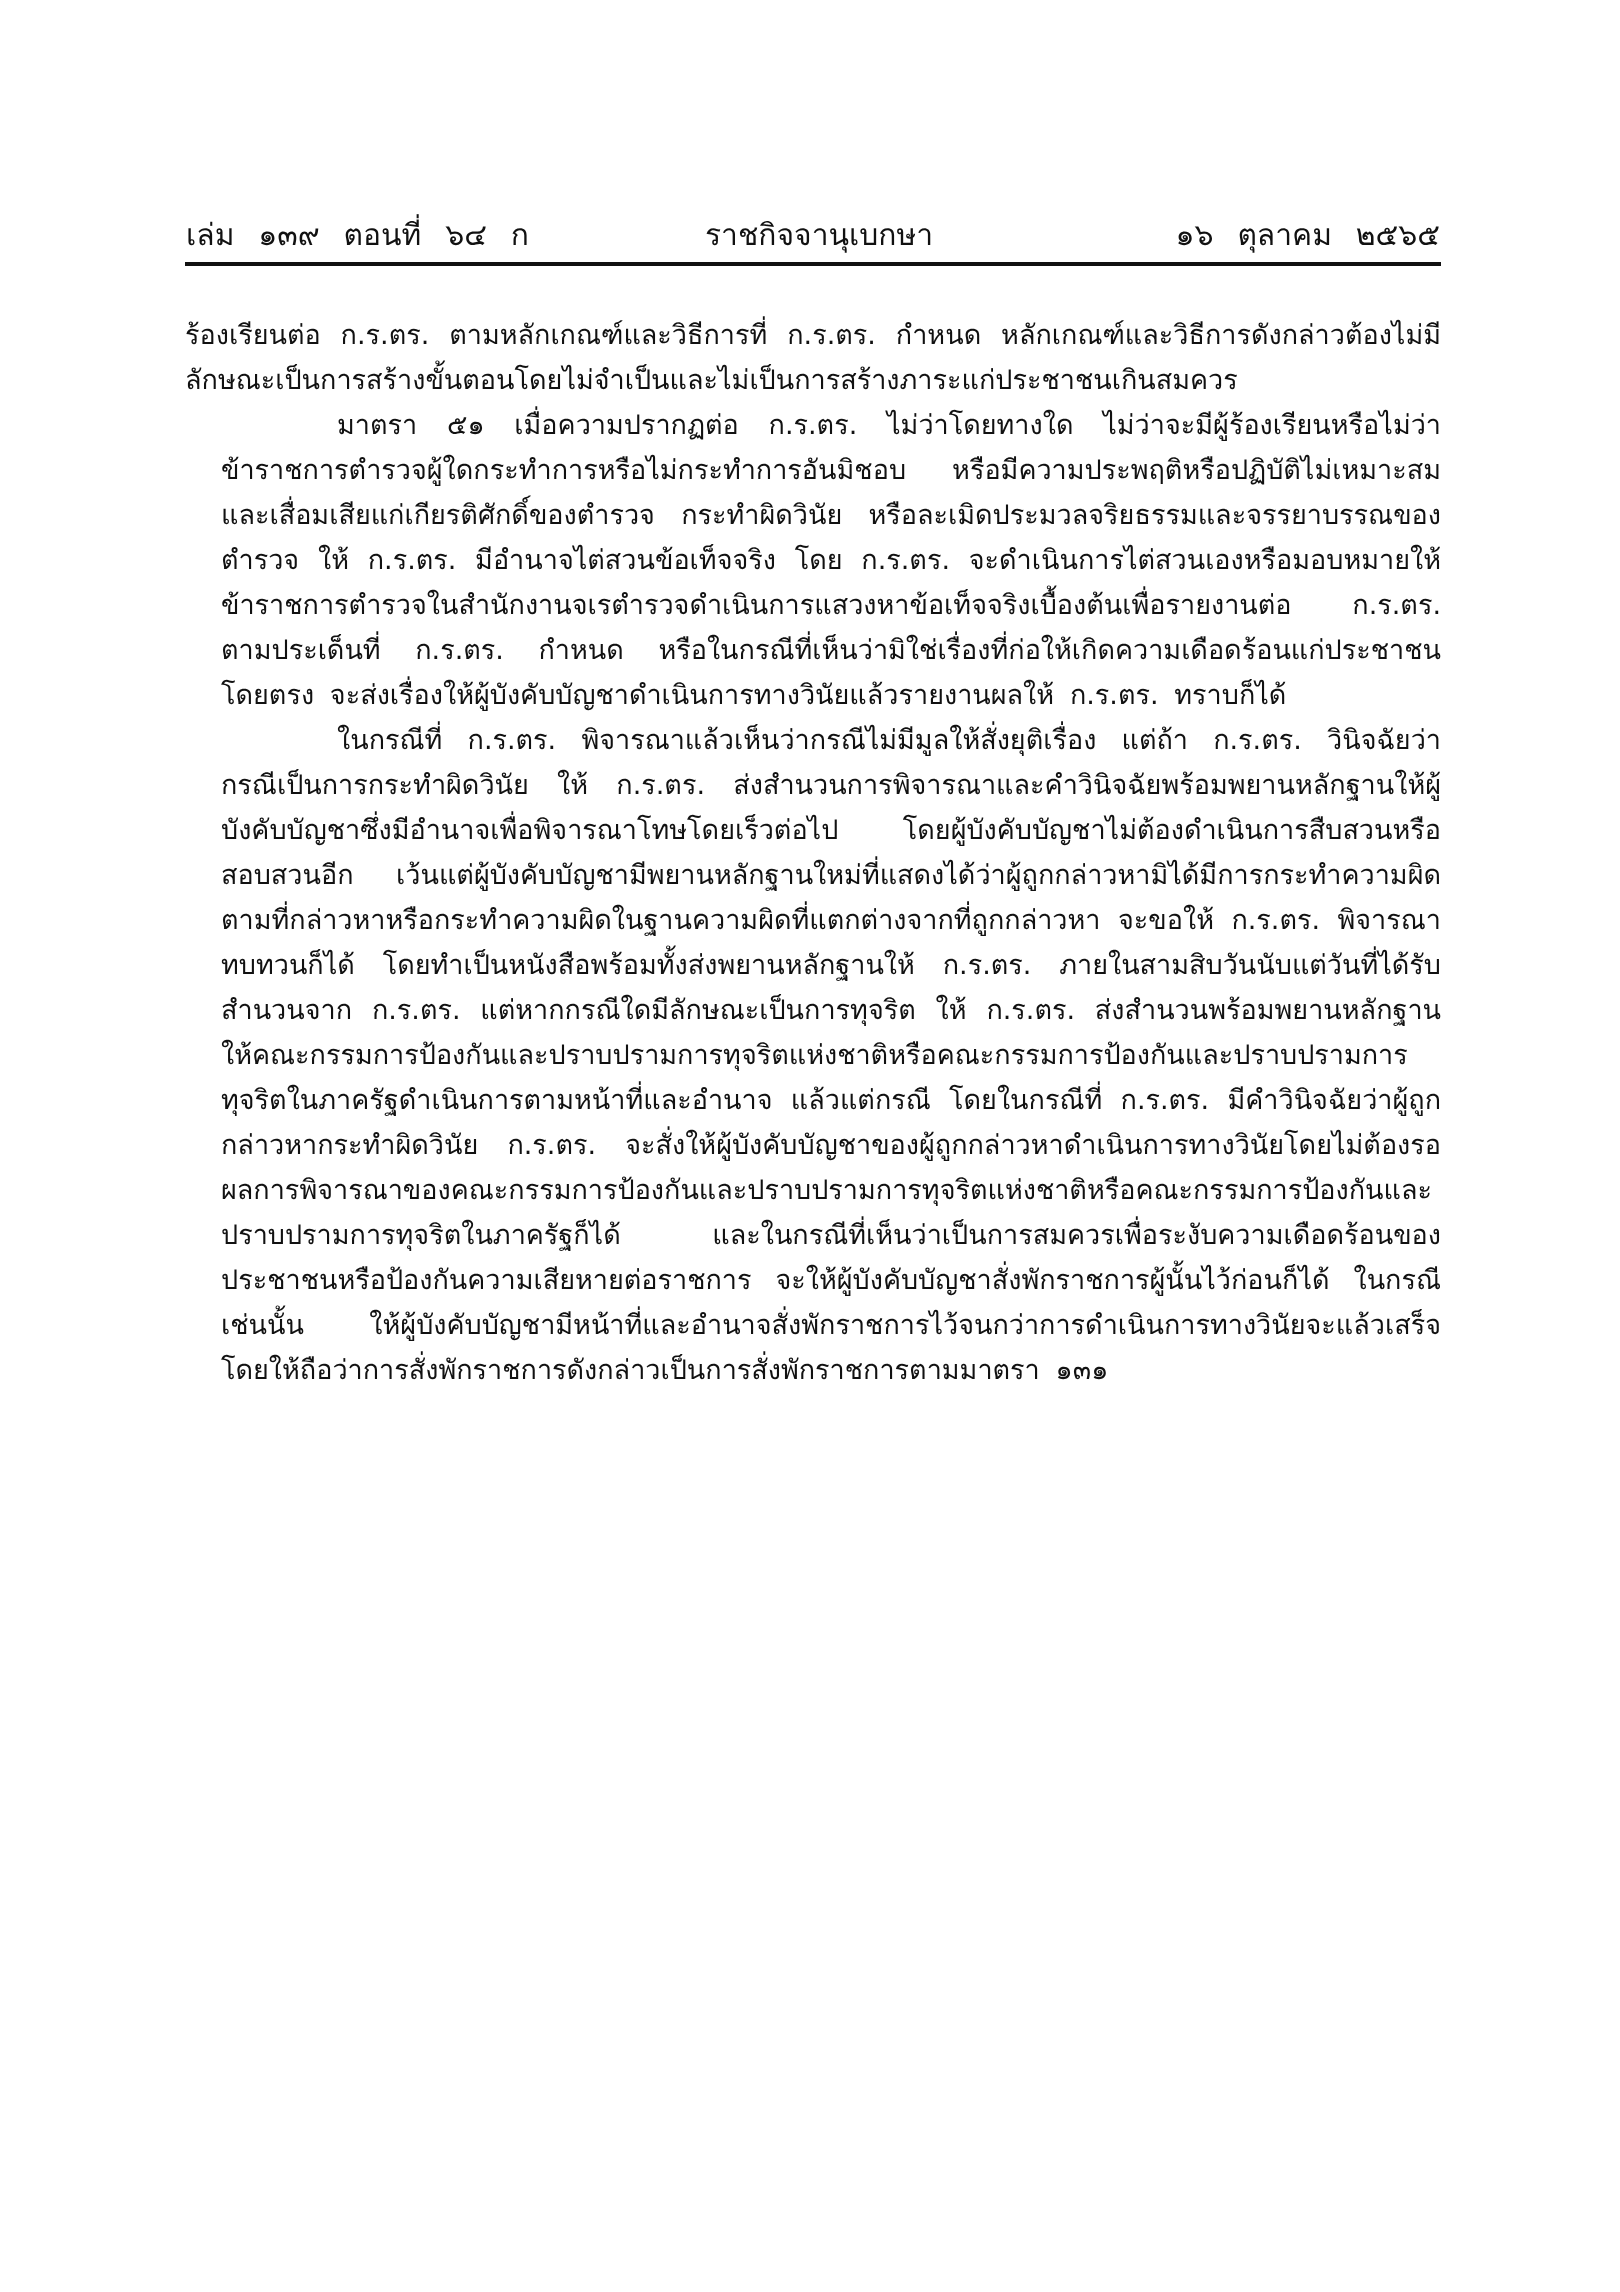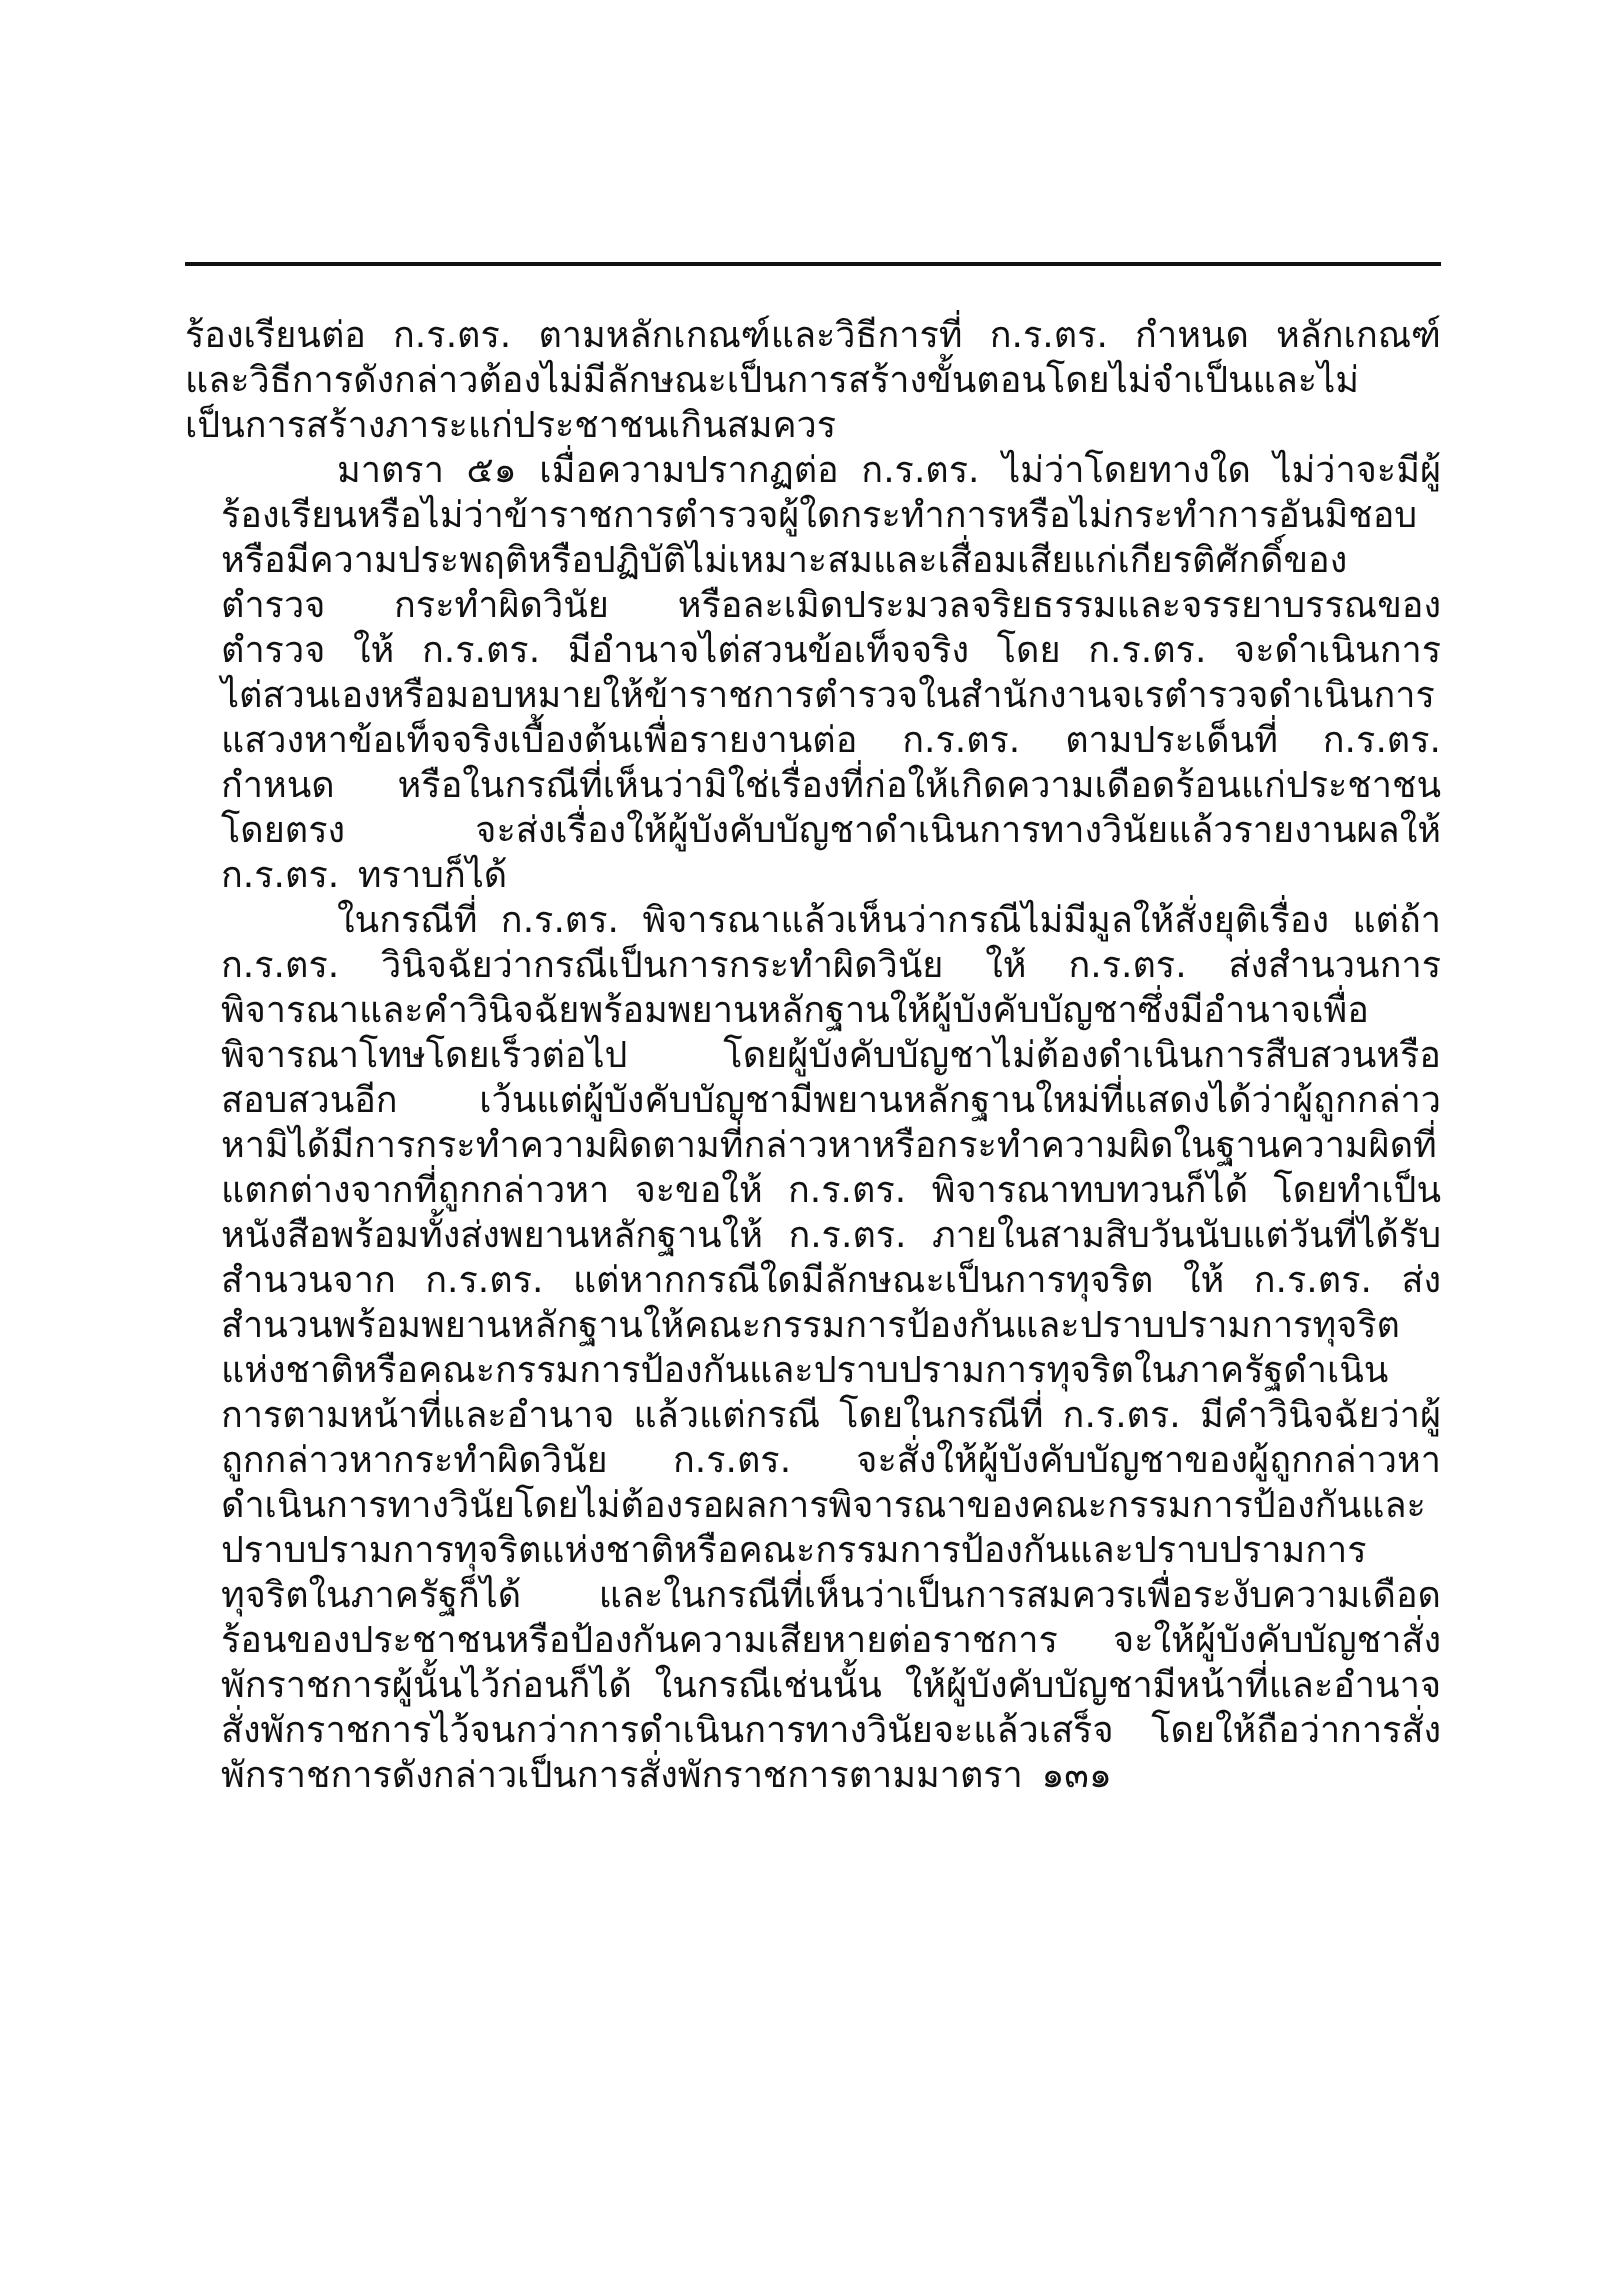--- a/index.html
+++ b/index.html
@@ -65,40 +65,45 @@
       left: 185px;
       width: 1256px;
       height: 3.6px;
       background: #111111;
     }
     .body-text {
       position: absolute;
       top: 312px;
       left: 185px;
       width: 1256px;
-      font-size: 36px;
+      font-size: 27px;
       line-height: 45px;
     }
     .para {
       margin: 0;
       text-align: justify;
       text-align-last: left;
       word-spacing: 7.2px;
     }
     .para.indent {
       text-indent: 116px;
       margin-left: 36px;
     }
   </style>
 </head>
 <body>
 
 <div class="page">
 
 
+  <div class="header-row">
+    <div class="header-left">เล่ม   ๑๓๙   ตอนที่   ๖๔   ก</div>
+    <div class="header-center">ราชกิจจานุเบกษา</div>
+    <div class="header-right">๑๖   ตุลาคม   ๒๕๖๕</div>
+  </div>
 
   <div class="header-rule"></div>
 
   <div class="body-text">
     <p class="para">ร้องเรียนต่อ ก.ร.ตร. ตามหลักเกณฑ์และวิธีการที่ ก.ร.ตร. กำหนด หลักเกณฑ์และวิธีการดังกล่าวต้องไม่มีลักษณะเป็นการสร้างขั้นตอนโดยไม่จำเป็นและไม่เป็นการสร้างภาระแก่ประชาชนเกินสมควร</p>
     <p class="para indent">มาตรา  ๕๑  เมื่อความปรากฏต่อ ก.ร.ตร. ไม่ว่าโดยทางใด ไม่ว่าจะมีผู้ร้องเรียนหรือไม่ว่าข้าราชการตำรวจผู้ใดกระทำการหรือไม่กระทำการอันมิชอบ  หรือมีความประพฤติหรือปฏิบัติไม่เหมาะสมและเสื่อมเสียแก่เกียรติศักดิ์ของตำรวจ กระทำผิดวินัย หรือละเมิดประมวลจริยธรรมและจรรยาบรรณของตำรวจ ให้ ก.ร.ตร. มีอำนาจไต่สวนข้อเท็จจริง โดย ก.ร.ตร. จะดำเนินการไต่สวนเองหรือมอบหมายให้ข้าราชการตำรวจในสำนักงานจเรตำรวจดำเนินการแสวงหาข้อเท็จจริงเบื้องต้นเพื่อรายงานต่อ ก.ร.ตร. ตามประเด็นที่ ก.ร.ตร. กำหนด หรือในกรณีที่เห็นว่ามิใช่เรื่องที่ก่อให้เกิดความเดือดร้อนแก่ประชาชนโดยตรง  จะส่งเรื่องให้ผู้บังคับบัญชาดำเนินการทางวินัยแล้วรายงานผลให้ ก.ร.ตร. ทราบก็ได้</p>
     <p class="para indent">ในกรณีที่ ก.ร.ตร. พิจารณาแล้วเห็นว่ากรณีไม่มีมูลให้สั่งยุติเรื่อง แต่ถ้า ก.ร.ตร. วินิจฉัยว่ากรณีเป็นการกระทำผิดวินัย ให้ ก.ร.ตร. ส่งสำนวนการพิจารณาและคำวินิจฉัยพร้อมพยานหลักฐานให้ผู้บังคับบัญชาซึ่งมีอำนาจเพื่อพิจารณาโทษโดยเร็วต่อไป โดยผู้บังคับบัญชาไม่ต้องดำเนินการสืบสวนหรือสอบสวนอีก  เว้นแต่ผู้บังคับบัญชามีพยานหลักฐานใหม่ที่แสดงได้ว่าผู้ถูกกล่าวหามิได้มีการกระทำความผิดตามที่กล่าวหาหรือกระทำความผิดในฐานความผิดที่แตกต่างจากที่ถูกกล่าวหา  จะขอให้ ก.ร.ตร. พิจารณาทบทวนก็ได้ โดยทำเป็นหนังสือพร้อมทั้งส่งพยานหลักฐานให้ ก.ร.ตร. ภายในสามสิบวันนับแต่วันที่ได้รับสำนวนจาก ก.ร.ตร. แต่หากกรณีใดมีลักษณะเป็นการทุจริต ให้ ก.ร.ตร. ส่งสำนวนพร้อมพยานหลักฐานให้คณะกรรมการป้องกันและปราบปรามการทุจริตแห่งชาติหรือคณะกรรมการป้องกันและปราบปรามการทุจริตในภาครัฐดำเนินการตามหน้าที่และอำนาจ  แล้วแต่กรณี โดยในกรณีที่ ก.ร.ตร. มีคำวินิจฉัยว่าผู้ถูกกล่าวหากระทำผิดวินัย ก.ร.ตร. จะสั่งให้ผู้บังคับบัญชาของผู้ถูกกล่าวหาดำเนินการทางวินัยโดยไม่ต้องรอผลการพิจารณาของคณะกรรมการป้องกันและปราบปรามการทุจริตแห่งชาติหรือคณะกรรมการป้องกันและปราบปรามการทุจริตในภาครัฐก็ได้  และในกรณีที่เห็นว่าเป็นการสมควรเพื่อระงับความเดือดร้อนของประชาชนหรือป้องกันความเสียหายต่อราชการ  จะให้ผู้บังคับบัญชาสั่งพักราชการผู้นั้นไว้ก่อนก็ได้  ในกรณีเช่นนั้น  ให้ผู้บังคับบัญชามีหน้าที่และอำนาจสั่งพักราชการไว้จนกว่าการดำเนินการทางวินัยจะแล้วเสร็จ  โดยให้ถือว่าการสั่งพักราชการดังกล่าวเป็นการสั่งพักราชการตามมาตรา  ๑๓๑</p>
   </div>
 
 </div>

